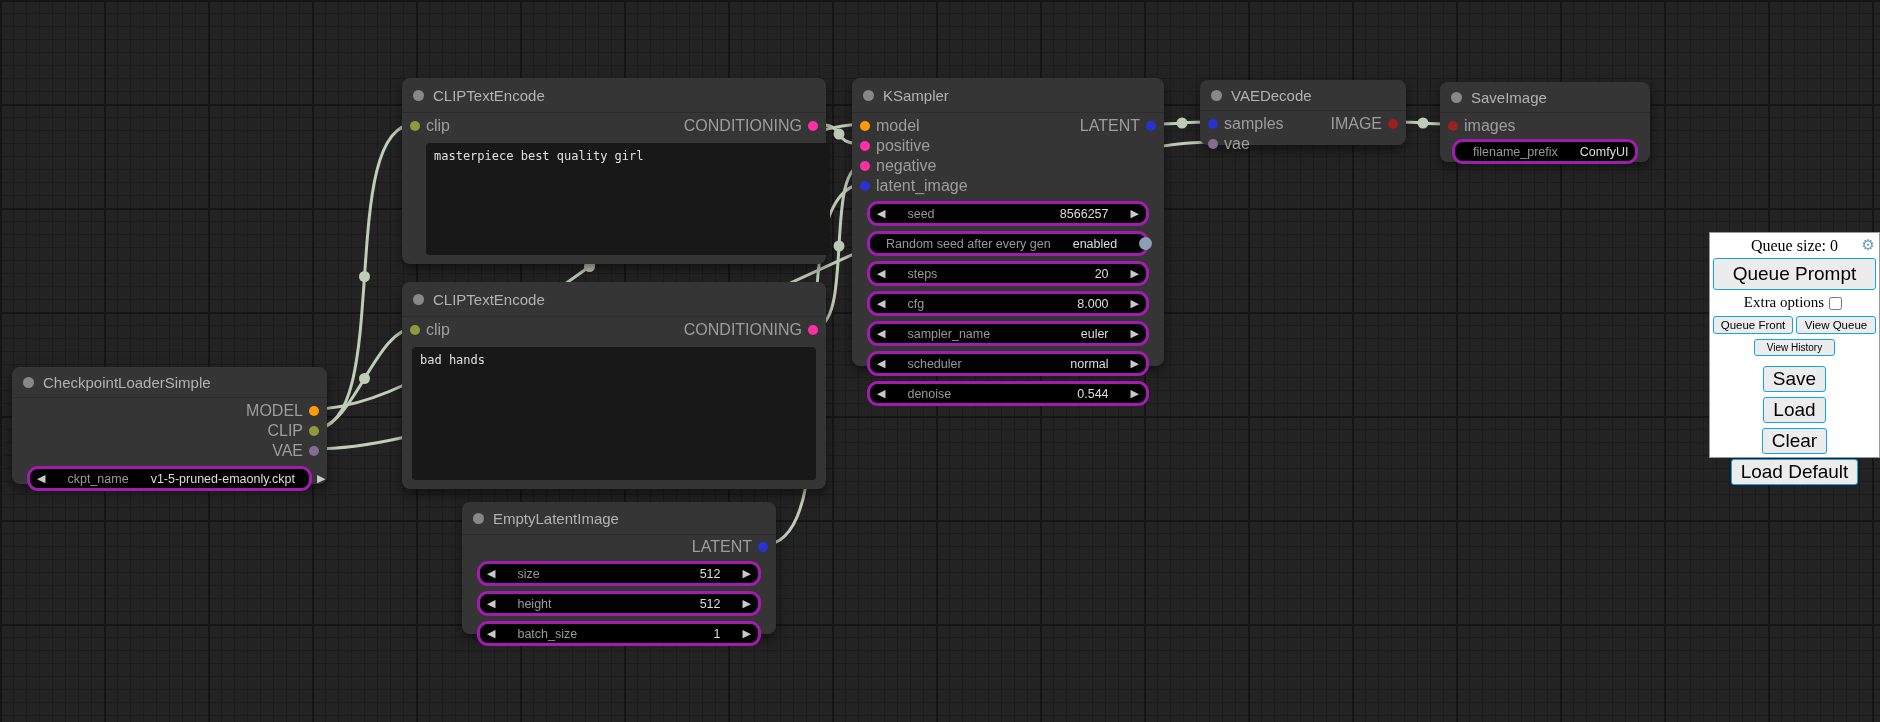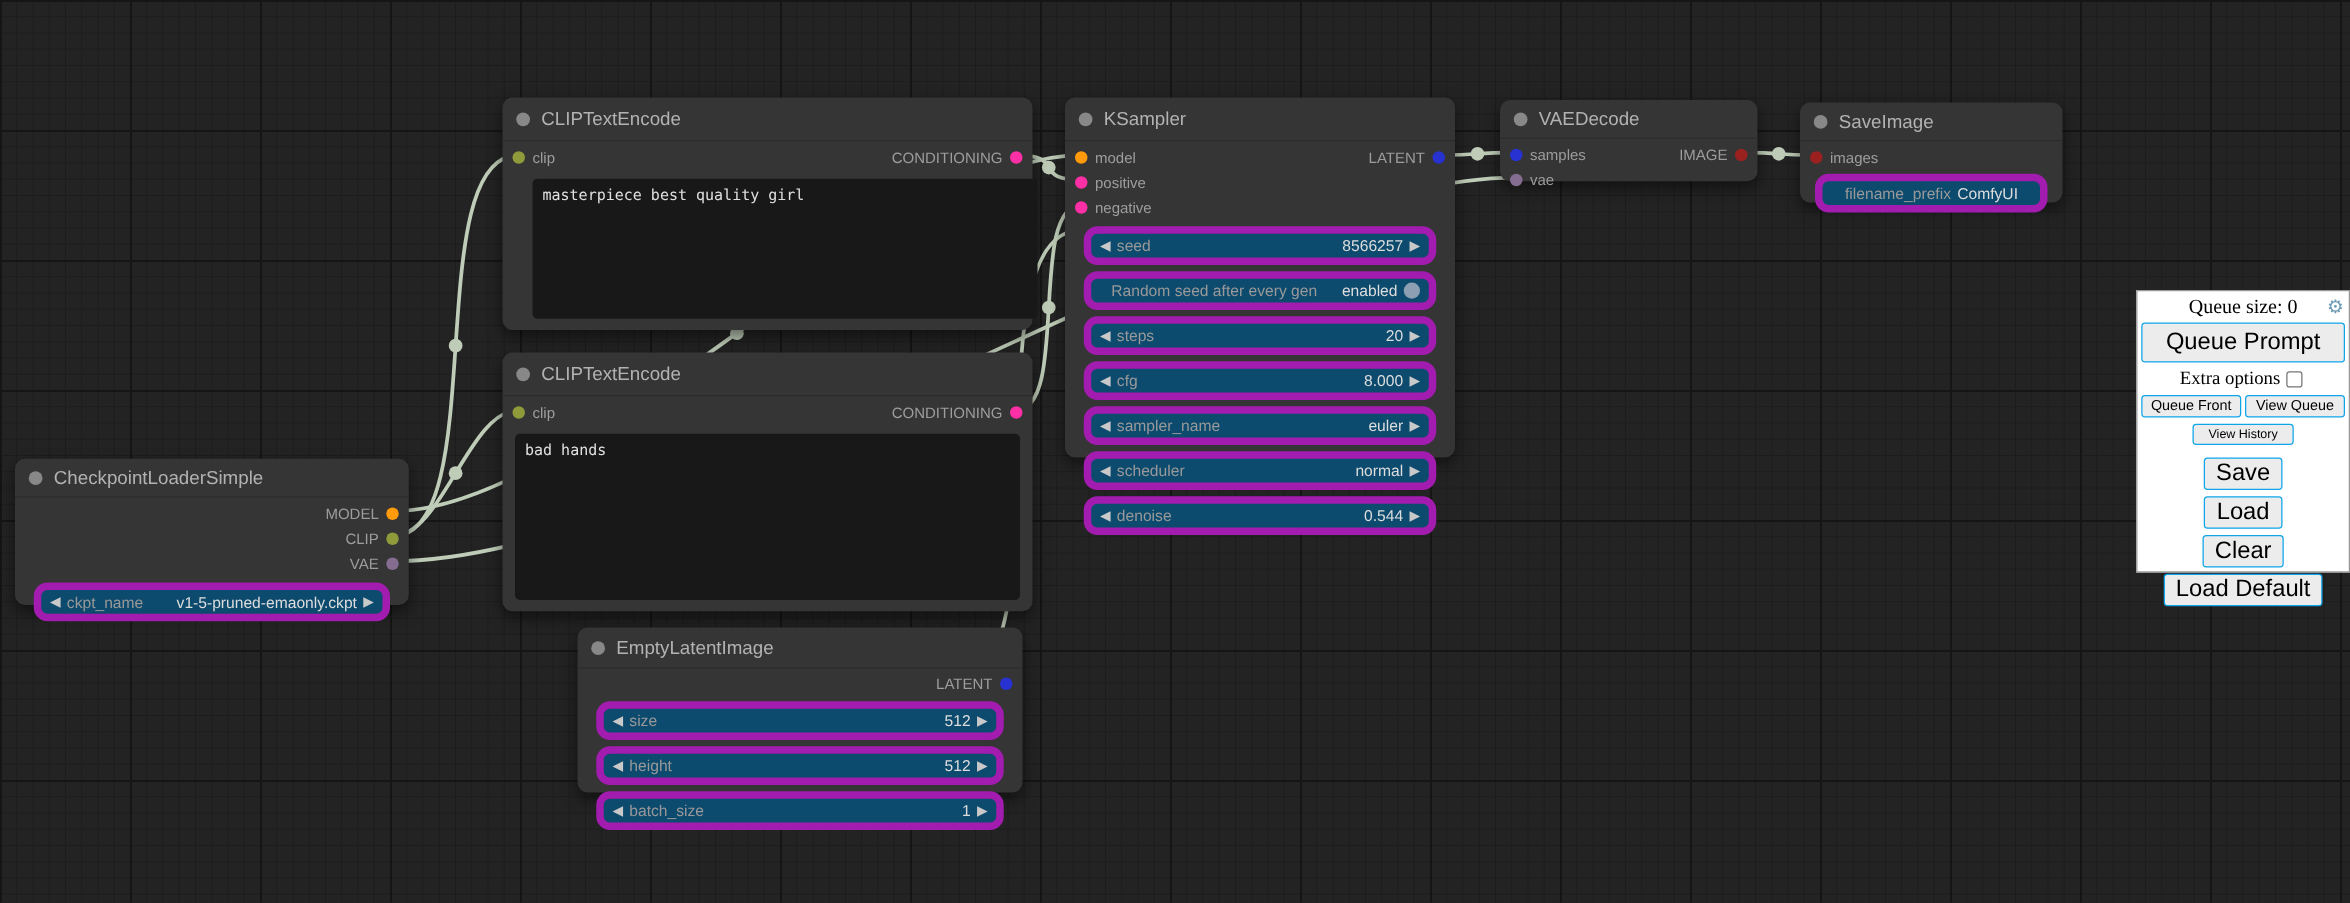--- a/index.html
+++ b/index.html
@@ -19,26 +19,26 @@
     position:absolute;z-index:2;background:#353535;border-radius:8px;
     box-shadow:0 5px 12px rgba(0,0,0,.5);color:#b5b5b5;
   }
   .node-title{
     display:flex;align-items:center;gap:9px;padding:0 11px;
     border-bottom:1px solid #2c2c2c;color:#b2b2b2;font-size:15px;
   }
   .t34{height:34px}.t30{height:30px}.t32{height:32px}
   .title-dot{width:11px;height:11px;border-radius:50%;background:#888;flex:none;}
   .node-body{padding-top:3px;}
-  .row{height:20px;display:flex;align-items:center;padding:0 8px;font-size:12px;color:#9d9d9d;gap:6px;}
+  .row{height:20px;display:flex;align-items:center;padding:0 8px;font-size:16px;color:#9d9d9d;gap:6px;}
   .row .right{margin-left:auto;display:flex;align-items:center;gap:6px;}
   .port{width:10px;height:10px;border-radius:50%;flex:none;background:#888;}
   .widget{
-    height:19px;background:#0c4a6e;border:6px solid #a21caf;border-radius:11px;
-    margin:5px 15px 0;display:flex;align-items:center;gap:5px;
+    height:19px;background:#000000;border:3px solid #a21caf;border-radius:11px;
+    margin:5px 15px 0;display:flex;align-items:center;gap:22px;
     font-size:12.5px;padding:0 7px;color:#999;
   }
   .widget .wlabel{margin-right:auto;white-space:nowrap;}
   .widget .wval{color:#ddd;white-space:nowrap;}
   .widget .arrow{color:#c9c9c9;font-size:11px;font-family:"DejaVu Sans",sans-serif;line-height:1;}
   .widget.spread{justify-content:space-between;padding:0 18px;}
   .toggle-circle{width:13px;height:13px;border-radius:50%;background:#8da0b3;flex:none;}
   .prompt-box{
     display:block;margin:7px 10px 0;background:#181818;border:none;border-radius:4px;
     width:calc(100% - 36px);resize:none;outline:none;
@@ -174,20 +174,24 @@
       </span>
     </div>
     <div class="row">
       <span class="port" style="background-color: rgb(255, 47, 165);"></span>
       <span>positive</span>
     </div>
     <div class="row">
       <span class="port" style="background-color: rgb(255, 47, 165);"></span>
       <span>negative</span>
     </div>
+    <div class="row">
+      <span class="port" style="background-color: rgb(39, 50, 209);"></span>
+      <span>latent_image</span>
+    </div>
 
     <div class="widget">
       <span class="arrow">◀</span>
       <span class="wlabel">seed</span>
       <span class="wval">8566257</span>
       <span class="arrow">▶</span>
     </div>
     <div class="widget" style="padding-left:16px;">
       <span class="wlabel">Random seed after every gen</span>
       <span class="wval">enabled</span>
@@ -257,21 +261,21 @@
       <span class="port" style="background-color: rgb(155, 33, 33);"></span>
       <span>images</span>
     </div>
     <div class="widget spread" style="margin:3px 12px 0;">
       <span class="wlabel" style="margin-right:0;">filename_prefix</span>
       <span class="wval">ComfyUI</span>
     </div>
   </div>
 </div>
 
-<div class="node" style="left:462px;top:502px;width:356px;height:132px;">
+<div class="node" style="left:462px;top:502px;width:314px;height:132px;">
   <div class="node-title t32">
     <span class="title-dot"></span>
     <span>EmptyLatentImage</span>
   </div>
   <div class="node-body">
     <div class="row" style="height:18px;">
       <span class="right">
         <span>LATENT</span>
         <span class="port" style="background-color: rgb(39, 50, 209);"></span>
       </span>

